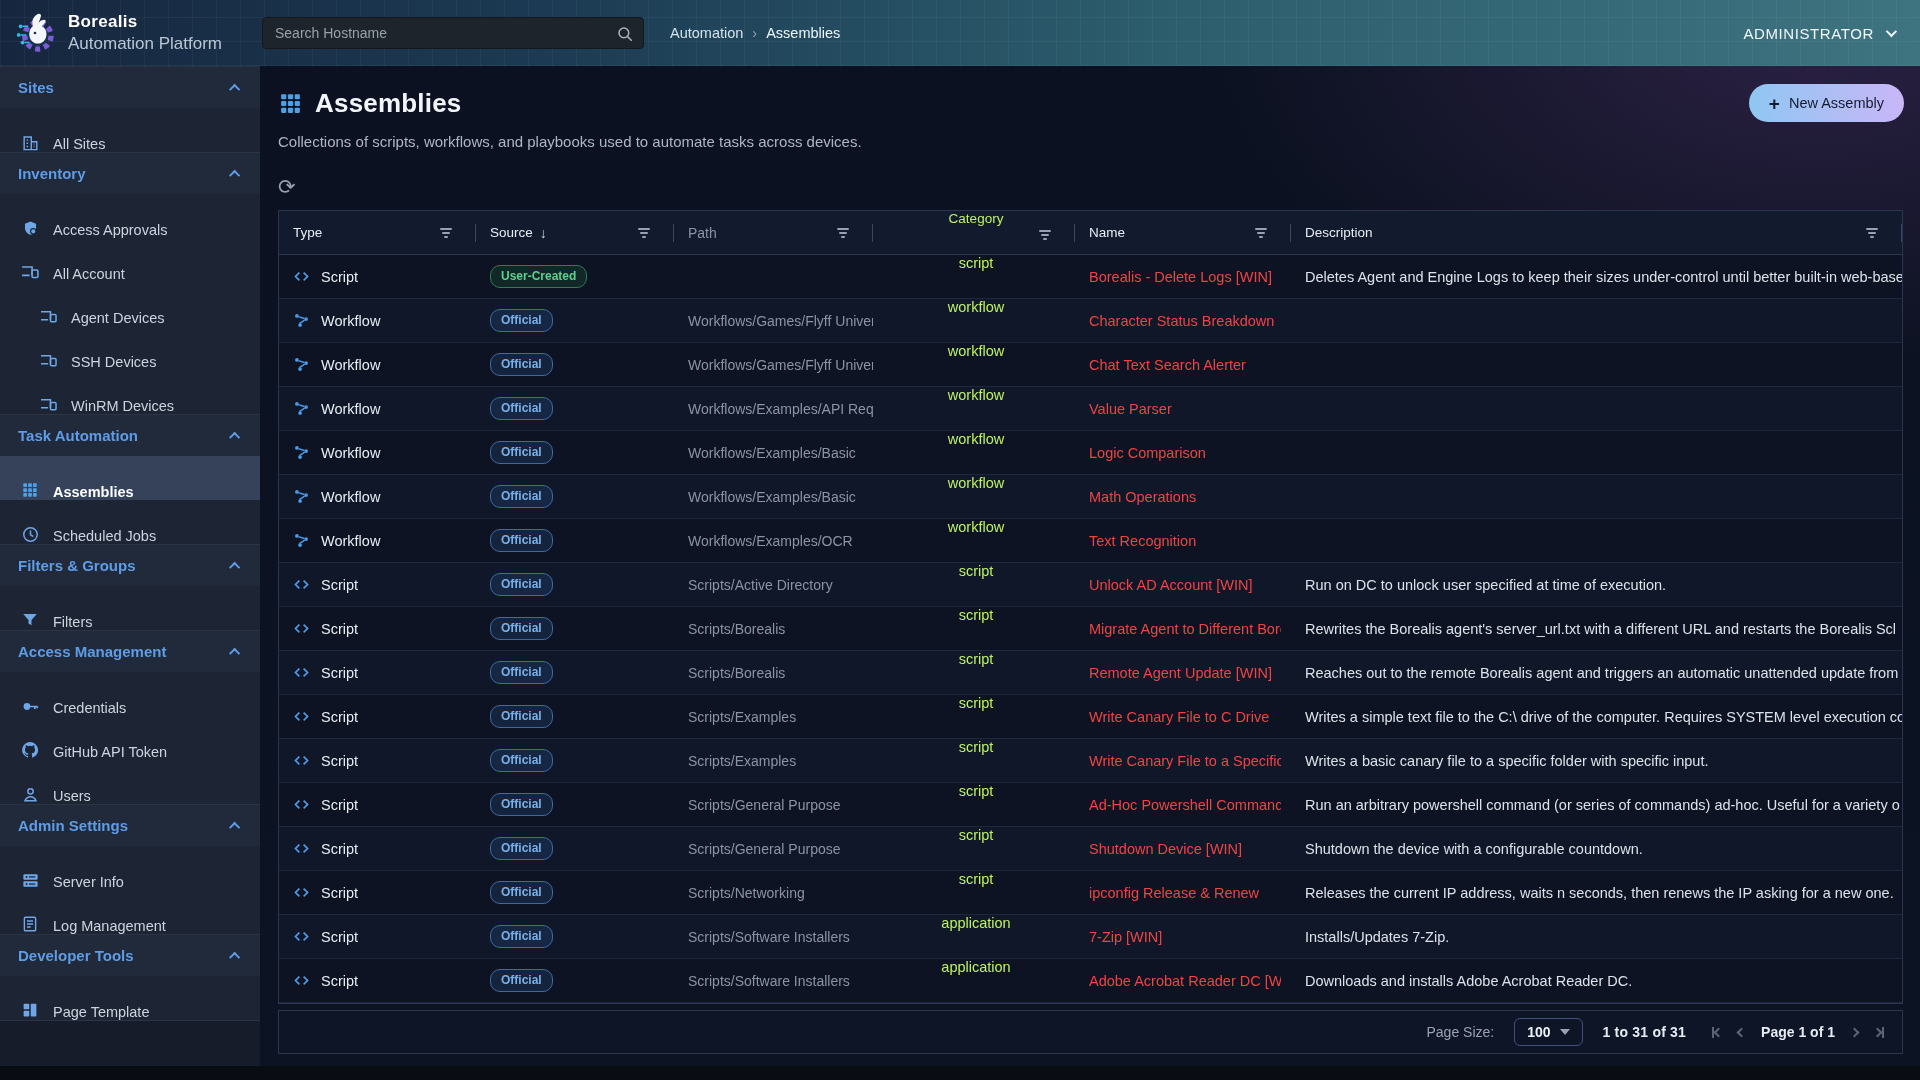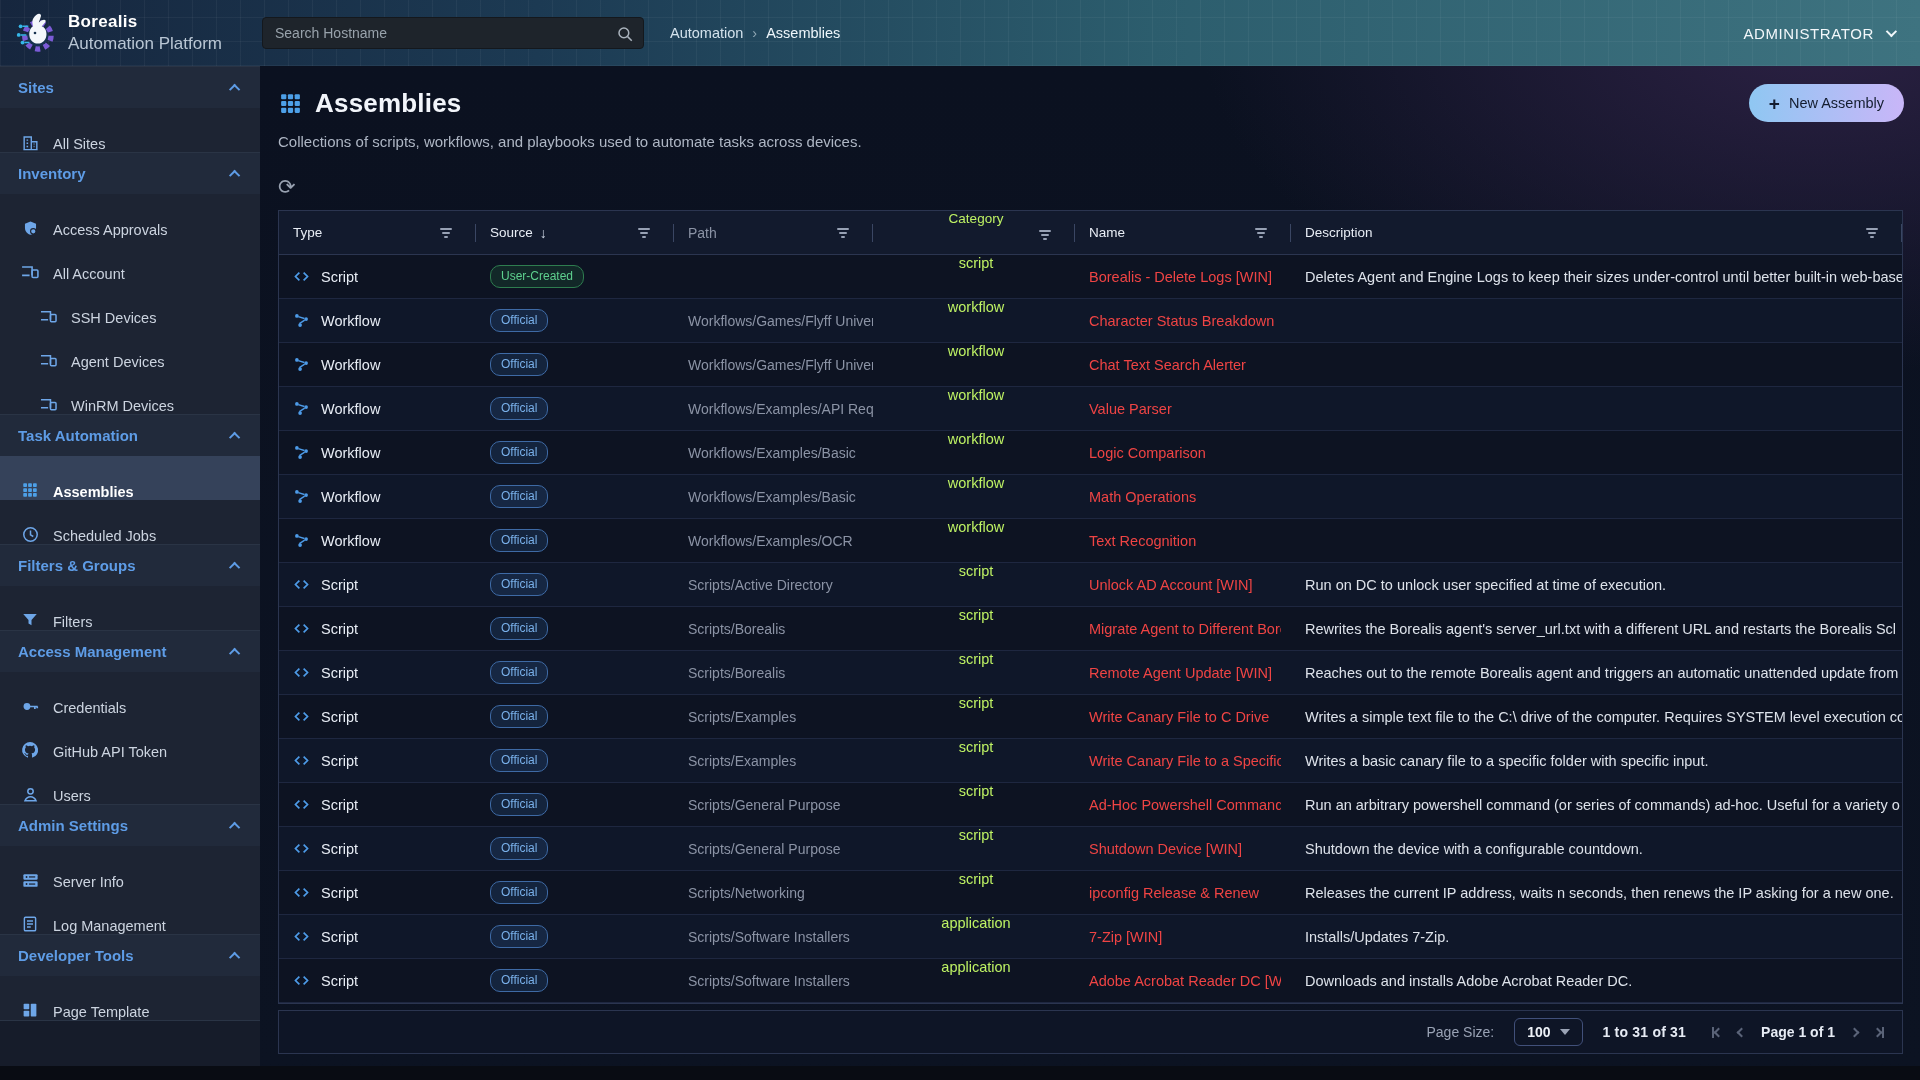--- a/index.html
+++ b/index.html
@@ -75,21 +75,21 @@
   .tr:nth-child(even){ background:#0f1729; }
   .td{ display:flex; align-items:center; padding:0 10px 0 14px; overflow:hidden; white-space:nowrap; font-size:14.5px; }
   .c-type{ width:197px; flex-shrink:0; gap:11px; color:#e8edf5; }
   .c-source{ width:198px; flex-shrink:0; }
   .c-path{ width:199px; flex-shrink:0; color:#8b93a5; font-size:14px; }
   .c-category{ width:202px; flex-shrink:0; color:#bef264;flex-direction:column; }
   .c-name{ width:216px; flex-shrink:0; }
   .c-desc{ flex:1; color:#dde2ea; }
   .h-desc{ flex:1; }
   .name-link{ color:#ef4444; text-decoration:none; overflow:hidden; white-space:nowrap; display:block; width:100%; }
-  .badge{ font-size:12px; padding:2.5px 10px; border-radius:10px; border:1px solid; line-height:1.3; }
+  .badge{ font-size:12px; padding:2.5px 10px; border-radius:10px; border:1px solid; line-height:1.3;font-weight:bold; }
   .b-official{ color:#79b0ea; border-color:#3e6aa5; background:rgba(56,114,190,.18); }
   .b-user{ color:#5ed08e; border-color:#2e7d4f; background:rgba(46,160,80,.15); }
   .ticon{ display:flex; align-items:center; }
 
   
   .pagebar{ margin-top:6px; width:1625px; height:44px; border:1px solid #2b3550; background:#0e1526;
     display:flex; align-items:center; justify-content:flex-end; gap:20px; padding-right:18px;
     font-size:14px; color:#9aa3b5; }
   .psel{ display:flex; align-items:center; gap:9px; border:1px solid #41507a; border-radius:6px;
     padding:5px 12px; color:#eef2f8; font-weight:600; cursor:pointer; }
@@ -185,30 +185,30 @@
       </span>
       <span>All Account</span>
     </div>
     <div class="item indent">
       <span class="ic">
         <svg width="19" height="19" viewBox="0 0 24 24" fill="none" stroke="currentColor" stroke-width="1.9">
           <path d="M2.5 6h12v10M2.5 16h9"></path>
             <rect x="14.5" y="9.5" width="7" height="9" rx="1.2"></rect>
         </svg>
       </span>
-      <span>SSH Devices</span>
+      <span>Agent Devices</span>
     </div>
     <div class="item indent">
       <span class="ic">
         <svg width="19" height="19" viewBox="0 0 24 24" fill="none" stroke="currentColor" stroke-width="1.9">
           <path d="M2.5 6h12v10M2.5 16h9"></path>
             <rect x="14.5" y="9.5" width="7" height="9" rx="1.2"></rect>
         </svg>
       </span>
-      <span>Agent Devices</span>
+      <span>SSH Devices</span>
     </div>
     <div class="item indent">
       <span class="ic">
         <svg width="19" height="19" viewBox="0 0 24 24" fill="none" stroke="currentColor" stroke-width="1.9">
           <path d="M2.5 6h12v10M2.5 16h9"></path>
             <rect x="14.5" y="9.5" width="7" height="9" rx="1.2"></rect>
         </svg>
       </span>
       <span>WinRM Devices</span>
     </div>

